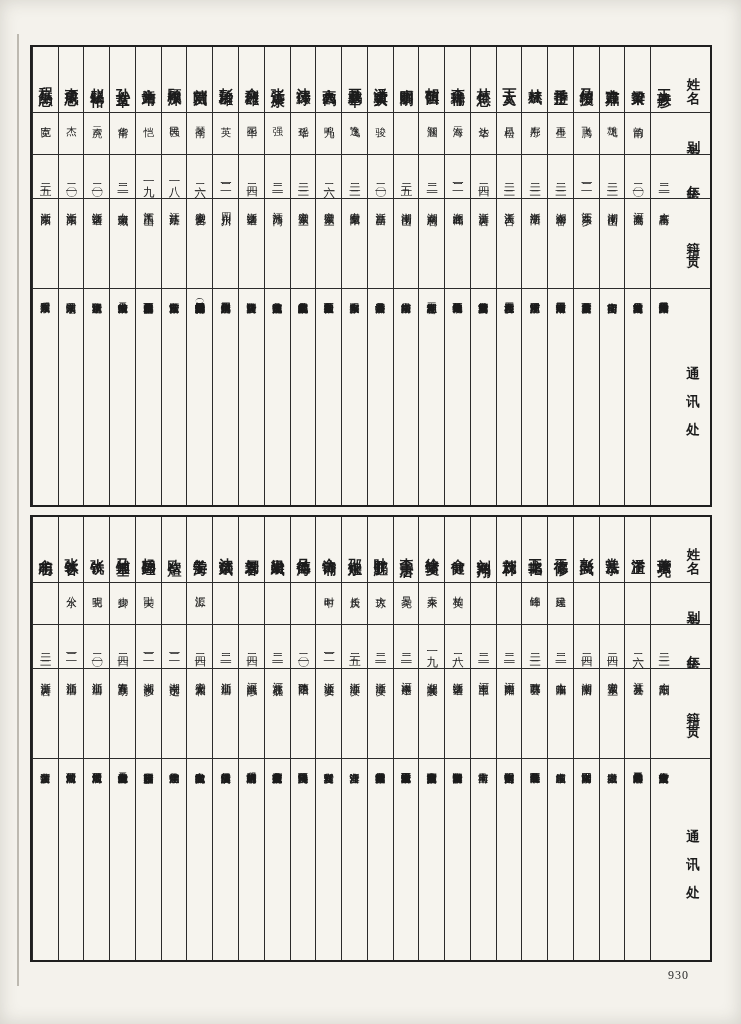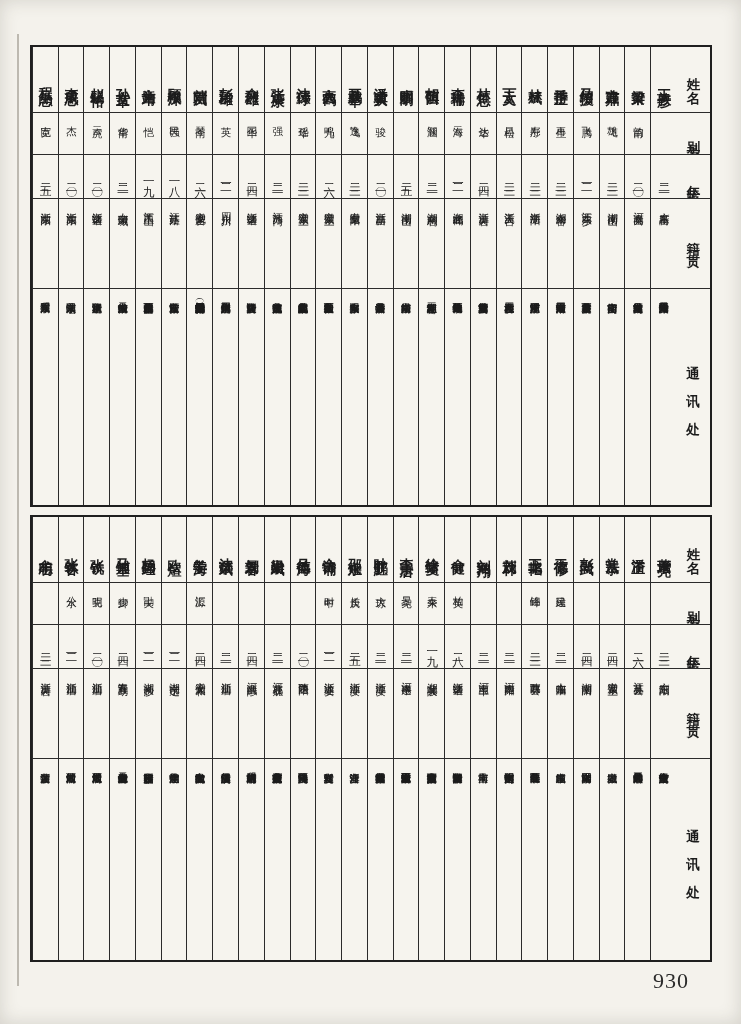--- a/index.html
+++ b/index.html
@@ -58,21 +58,21 @@
   .address-cell{flex:1 1 auto;font-size:10px;line-height:1.12;border-bottom:none;padding-top:6px;}
   
   .hdr{font-weight:700;font-size:13.5px;justify-content:center;padding-top:0;}
   .hdr-name{letter-spacing:14px;}
   .hdr-alias{letter-spacing:5px;}
   .hdr-age{letter-spacing:3px;}
   .hdr-origin{letter-spacing:13px;}
   .hdr-address{letter-spacing:28px;font-size:13.5px;}
   .page-number{
     position:absolute;right:52px;top:968px;
-    font-size:22px;letter-spacing:1px;color:#2a2a2a;
+    font-size:12px;letter-spacing:1px;color:#2a2a2a;
     font-family:"Liberation Serif","DejaVu Serif",serif;
   }
 </style>
 </head>
 <body>
 
 <div class="page">
 
   <div class="dir-table t-top" id="table-top">
     <div class="col header-col">

